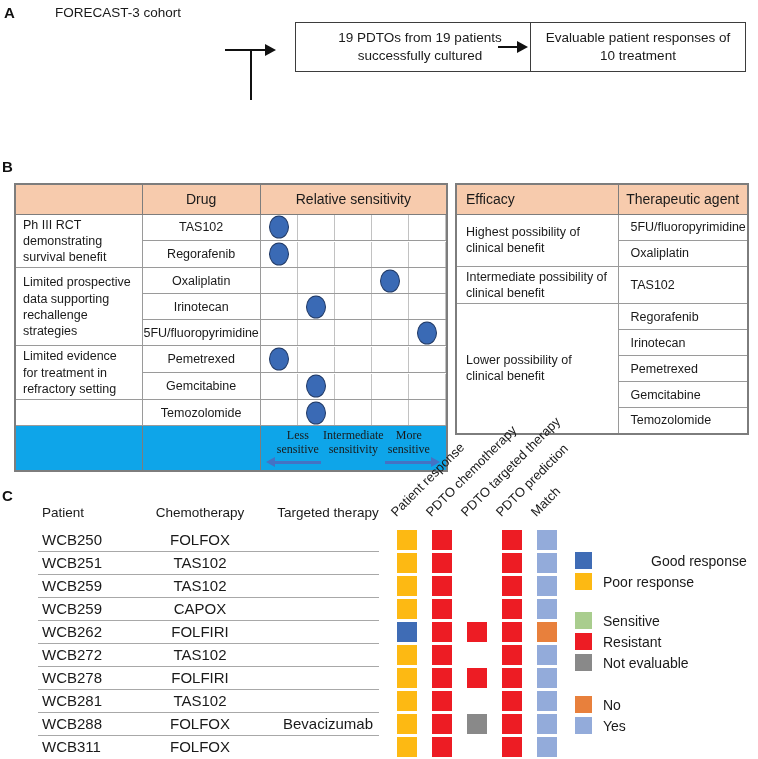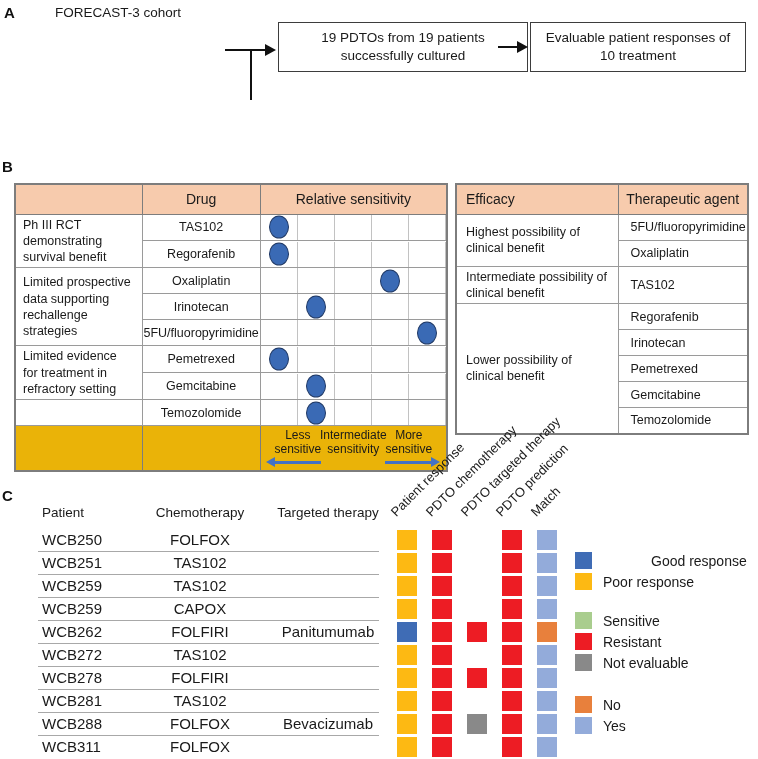--- a/index.html
+++ b/index.html
@@ -28,21 +28,21 @@
   tr.gstart td { border-top-color:#747474; }
   td.cat { padding:2px 7px; line-height:1.3; vertical-align:middle; font-size:12.5px; }
   td.drugname { text-align:center; }
   tr.drow { height:26px; }
   td.sens { padding:0; }
   .sensgrid { position:relative; width:185px; height:25px;
               background-image:repeating-linear-gradient(to right, transparent 0 36px, #c2c2c2 36px 37px); }
   .dot { position:absolute; top:50%; transform:translateY(-50%); width:20px; height:23px;
          border-radius:50%; background:#3a6ab5; border:1.5px solid #1f3864; box-sizing:border-box; }
   tr.bfooter { height:44px; }
-  td.peach { background:#eab308; border-color:#7d7d7d; }
+  td.peach { background:#0ea5e9; border-color:#7d7d7d;font-family:Liberation Serif, serif; }
   .scalecell { position:relative; width:185px; height:44px; }
   .scale-label { position:absolute; top:3px; text-align:center; font-size:12px; line-height:1.15; }
   .bluebar { position:absolute; height:2.5px; background:#4472c4; top:35px; }
   .bluehead-l { position:absolute; top:31px; width:0; height:0; border-top:5px solid transparent;
                 border-bottom:5px solid transparent; border-right:9px solid #4472c4; }
   .bluehead-r { position:absolute; top:31px; width:0; height:0; border-top:5px solid transparent;
                 border-bottom:5px solid transparent; border-left:9px solid #4472c4; }
   td.eff { padding:2px 9px; line-height:1.3; vertical-align:middle; }
   td.agent { padding-left:12px; text-align:left; }
   th.effh { text-align:left; padding-left:9px; }
@@ -59,21 +59,21 @@
   .leg-sq { width:17px; height:17px; margin-right:11px; display:none; }
 </style>
 </head>
 <body>
 
 <div class="fig">
 
   <div class="plabel" style="left:4px; top:4px;">A</div>
   <div class="a-title">FORECAST-3 cohort</div>
 
-  <div class="abox" style="left:278px; top:22px; width:250px; height:50px;">19 PDTOs from 19 patients successfully cultured</div>
+  <div class="abox" style="left:295px; top:22px; width:250px; height:50px;">19 PDTOs from 19 patients successfully cultured</div>
   <div class="abox" style="left:530px; top:22px; width:216px; height:50px;">Evaluable patient responses of 10 treatment</div>
 
   <div class="hline" style="left:225px; top:49px; width:41px;"></div>
   <div class="arrowhead-r" style="left:265px; top:44px;"></div>
   <div class="vline" style="left:250px; top:50px; height:50px;"></div>
   <div class="hline" style="left:498px; top:46px; width:20px;"></div>
   <div class="arrowhead-r" style="left:517px; top:41px;"></div>
 
   <div class="plabel" style="left:2px; top:158px;">B</div>
 
@@ -234,21 +234,20 @@
   <div class="c-cell c-center" style="left:145px; top:551px; width:110px;">TAS102</div>
   <div class="c-cell c-center" style="left:258px; top:551px; width:140px;"></div>
   <div class="c-cell" style="left:42px; top:574px;">WCB259</div>
   <div class="c-cell c-center" style="left:145px; top:574px; width:110px;">TAS102</div>
   <div class="c-cell c-center" style="left:258px; top:574px; width:140px;"></div>
   <div class="c-cell" style="left:42px; top:597px;">WCB259</div>
   <div class="c-cell c-center" style="left:145px; top:597px; width:110px;">CAPOX</div>
   <div class="c-cell c-center" style="left:258px; top:597px; width:140px;"></div>
   <div class="c-cell" style="left:42px; top:620px;">WCB262</div>
   <div class="c-cell c-center" style="left:145px; top:620px; width:110px;">FOLFIRI</div>
-  <div class="c-cell c-center" style="left:258px; top:620px; width:140px;">Panitumumab</div>
   <div class="c-cell" style="left:42px; top:643px;">WCB272</div>
   <div class="c-cell c-center" style="left:145px; top:643px; width:110px;">TAS102</div>
   <div class="c-cell c-center" style="left:258px; top:643px; width:140px;"></div>
   <div class="c-cell" style="left:42px; top:666px;">WCB278</div>
   <div class="c-cell c-center" style="left:145px; top:666px; width:110px;">FOLFIRI</div>
   <div class="c-cell" style="left:42px; top:689px;">WCB281</div>
   <div class="c-cell c-center" style="left:145px; top:689px; width:110px;">TAS102</div>
   <div class="c-cell c-center" style="left:258px; top:689px; width:140px;"></div>
   <div class="c-cell" style="left:42px; top:712px;">WCB288</div>
   <div class="c-cell c-center" style="left:145px; top:712px; width:110px;">FOLFOX</div>

